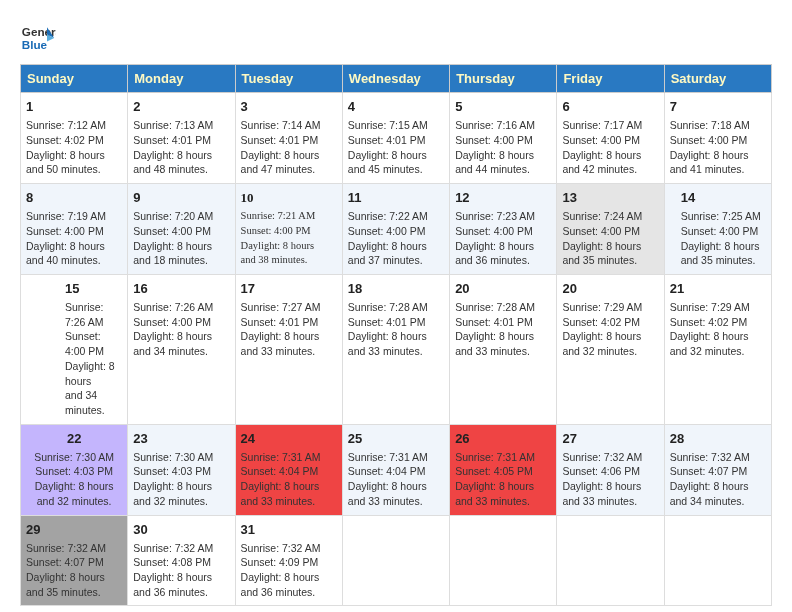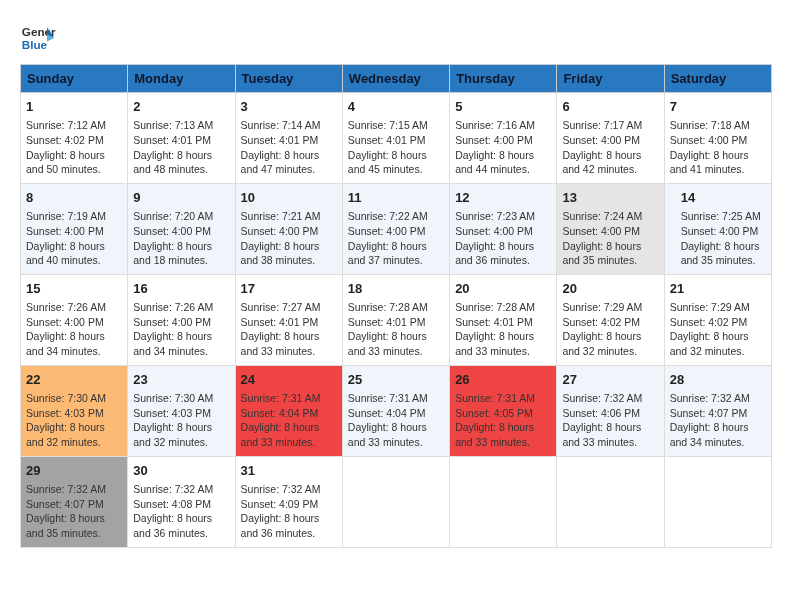--- a/index.html
+++ b/index.html
@@ -38,21 +38,21 @@
       font-size: 15px;
       color: #555;
     }
     table {
       width: 100%;
       border-collapse: collapse;
       table-layout: fixed;
     }
     th {
       background-color: #2979c2;
-      color: #0f172a;
+      color: #fef9c3;
       font-size: 13px;
       font-weight: bold;
       text-align: left;
       padding: 6px 6px;
       border: 1px solid #ccc;
     }
     td {
       vertical-align: top;
       font-size: 10.5px;
       color: #333;
@@ -169,21 +169,21 @@
           <div>Daylight: 8 hours</div>
           <div>and 40 minutes.</div>
         </td>
         <td style="background: rgb(240, 245, 251);">
           <span class="day-num">9</span>
           <div>Sunrise: 7:20 AM</div>
           <div>Sunset: 4:00 PM</div>
           <div>Daylight: 8 hours</div>
           <div>and 18 minutes.</div>
         </td>
-        <td style="background: rgb(240, 245, 251);">
+        <td style="background: rgb(240, 245, 251); font-family: Liberation Serif, serif;">
           <span class="day-num">10</span>
           <div>Sunrise: 7:21 AM</div>
           <div>Sunset: 4:00 PM</div>
           <div>Daylight: 8 hours</div>
           <div>and 38 minutes.</div>
         </td>
         <td style="background: rgb(240, 245, 251);">
           <span class="day-num">11</span>
           <div>Sunrise: 7:22 AM</div>
           <div>Sunset: 4:00 PM</div>
@@ -206,21 +206,21 @@
         </td>
         <td style="background: rgb(240, 245, 251); padding-left: 16px;">
           <span class="day-num">14</span>
           <div>Sunrise: 7:25 AM</div>
           <div>Sunset: 4:00 PM</div>
           <div>Daylight: 8 hours</div>
           <div>and 35 minutes.</div>
         </td>
       </tr>
       <tr>
-        <td style="background: rgb(255, 255, 255);">
+        <td style="background: rgb(255, 255, 255); padding-left: 44px;">
           <span class="day-num">15</span>
           <div>Sunrise: 7:26 AM</div>
           <div>Sunset: 4:00 PM</div>
           <div>Daylight: 8 hours</div>
           <div>and 34 minutes.</div>
         </td>
         <td style="background: rgb(255, 255, 255);">
           <span class="day-num">16</span>
           <div>Sunrise: 7:26 AM</div>
           <div>Sunset: 4:00 PM</div>
@@ -257,21 +257,21 @@
         </td>
         <td style="background: rgb(255, 255, 255);">
           <span class="day-num">21</span>
           <div>Sunrise: 7:29 AM</div>
           <div>Sunset: 4:02 PM</div>
           <div>Daylight: 8 hours</div>
           <div>and 32 minutes.</div>
         </td>
       </tr>
       <tr>
-        <td style="background: #fdba74;">
+        <td style="background: #c4b5fd; text-align: center;">
           <span class="day-num">22</span>
           <div>Sunrise: 7:30 AM</div>
           <div>Sunset: 4:03 PM</div>
           <div>Daylight: 8 hours</div>
           <div>and 32 minutes.</div>
         </td>
         <td style="background: rgb(240, 245, 251); margin-left: 32px;">
           <span class="day-num">23</span>
           <div>Sunrise: 7:30 AM</div>
           <div>Sunset: 4:03 PM</div>

